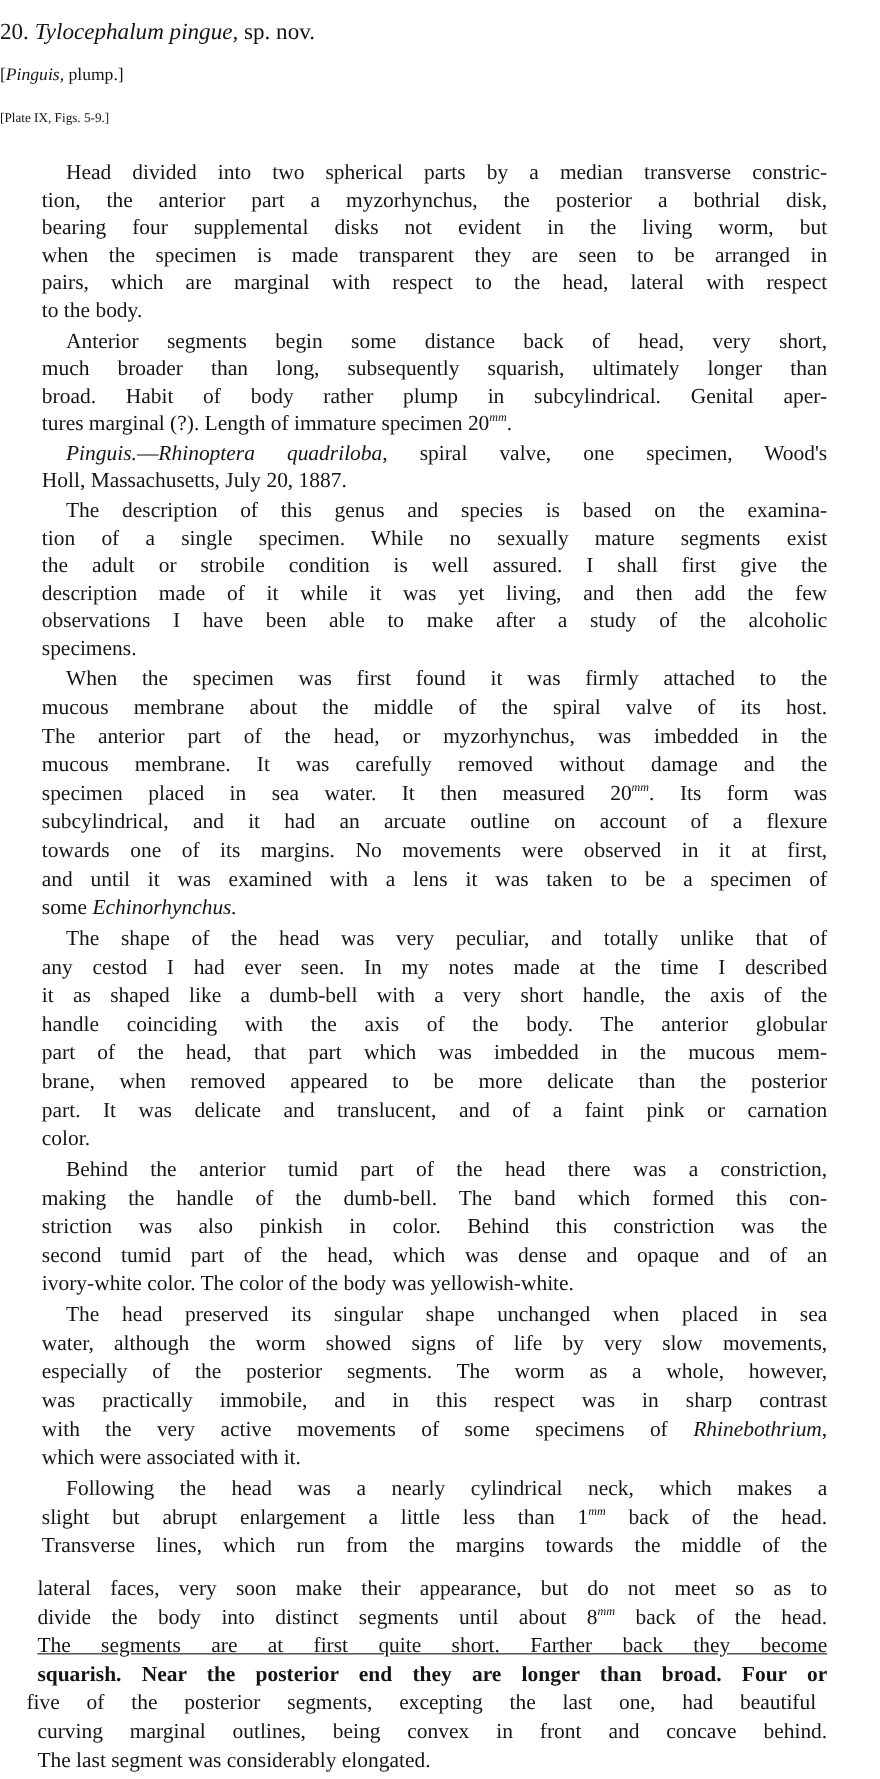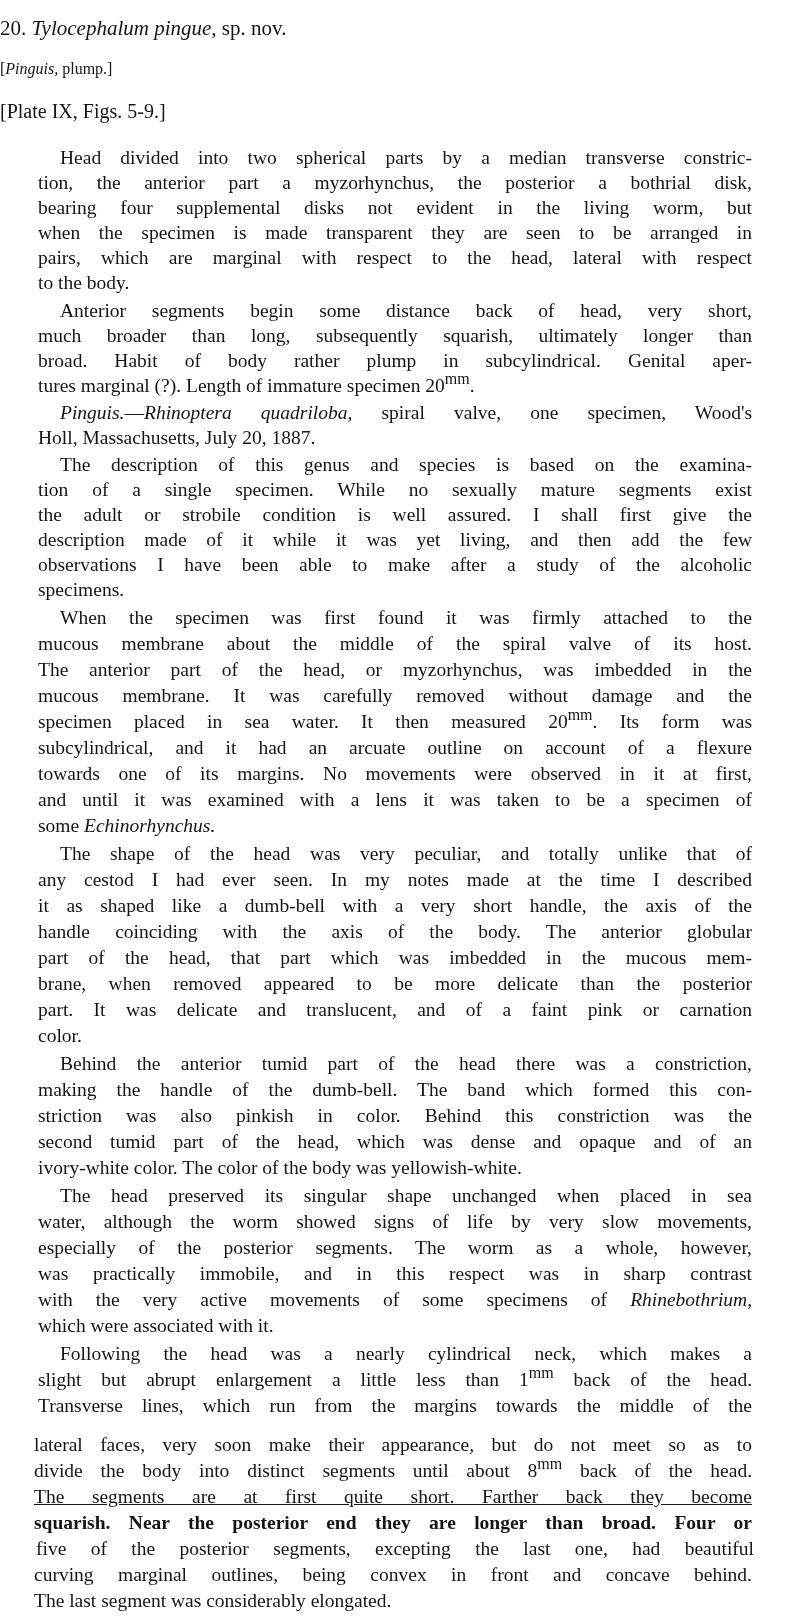--- a/index.html
+++ b/index.html
@@ -5,31 +5,31 @@
   html, body { margin: 0; padding: 0; background: #ffffff; }
   body {
     width: 800px; height: 1617px; position: relative; overflow: hidden;
     font-family: "Liberation Serif", "DejaVu Serif", serif;
     color: #141414;
   }
   .page { position: absolute; left: 0; top: 0; width: 800px; height: 1617px; }
   .center { position: absolute; left: 0; width: 800px; text-align: left; white-space: nowrap; }
   .title { top: 16px; font-size: 21px; }
   .etym { top: 60px; font-size: 16px; }
-  .plate { top: 100px; font-size: 20px; }
+  .plate { top: 100px; font-size: 12px; }
   .line {
     position: absolute; left: 38px; width: 714px;
     font-size: 19.5px; line-height: 25px; height: 25px;
     white-space: nowrap; text-align: justify; text-align-last: justify;
     transform-origin: left top;
   }
   .line.last { text-align-last: left; }
   .line.indent { left: 60px; width: 692px; }
   i { font-style: italic; }
-  sup { font-size: 16px; vertical-align: 8px; line-height: 0; }
+  sup { font-size: 11px; vertical-align: 8px; line-height: 0; font-style: italic; }
 </style>
 </head>
 <body>
 
 <div class="page">
 
   <div class="center title">
     <span>20.</span>
     <i>Tylocephalum pingue,</i>
     <span>sp. nov.</span>
@@ -108,18 +108,18 @@
   </div>
 
   <div>
     <div class="line indent" style="top:1341px">Following the head was a nearly cylindrical neck, which makes a</div>
     <div class="line" style="top:1367px"><span>slight but abrupt enlargement a little less than 1</span><sup>mm</sup> <span>back of the head.</span></div>
     <div class="line" style="top:1393px">Transverse lines, which run from the margins towards the middle of the</div>
     <div class="line" style="top:1432px; left:34px; width:718px;">lateral faces, very soon make their appearance, but do not meet so as to</div>
     <div class="line" style="top:1458px; left:34px; width:718px;"><span>divide the body into distinct segments until about 8</span><sup>mm</sup> <span>back of the head.</span></div>
     <div class="line" style="top:1484px; left:34px; width:718px;text-decoration:underline;">The segments are at first quite short. Farther back they become</div>
     <div class="line" style="top:1510px; left:34px; width:718px;font-weight:bold;">squarish. Near the posterior end they are longer than broad. Four or</div>
-    <div class="line" style="top:1536px; left:36px; width:718px;font-family:Liberation Serif, serif;">five of the posterior segments, excepting the last one, had beautiful</div>
+    <div class="line" style="top:1536px; left:24px; width:718px;font-family:Liberation Serif, serif;">five of the posterior segments, excepting the last one, had beautiful</div>
     <div class="line" style="top:1562px; left:34px; width:718px;">curving marginal outlines, being convex in front and concave behind.</div>
     <div class="line last" style="top:1588px; left:34px; width:718px;">The last segment was considerably elongated.</div>
   </div>
 
 </div>
 
 </body></html>

